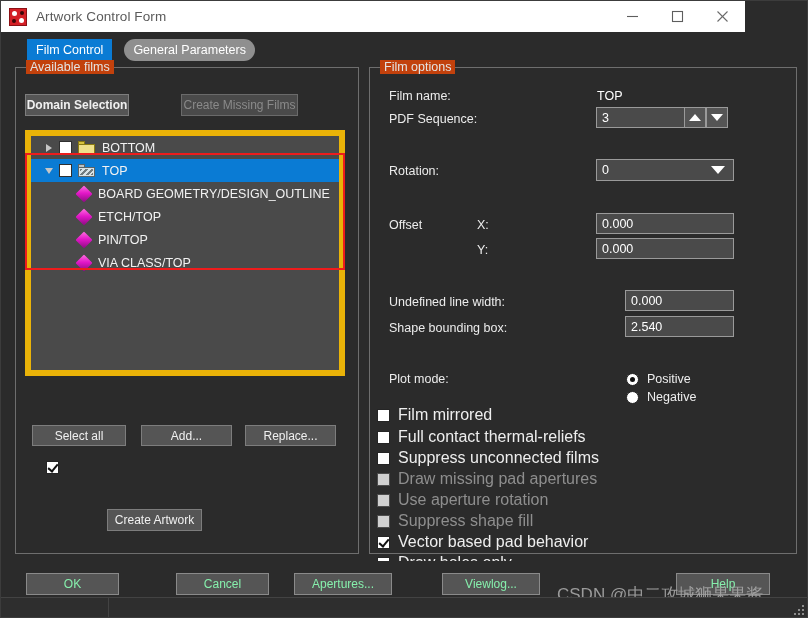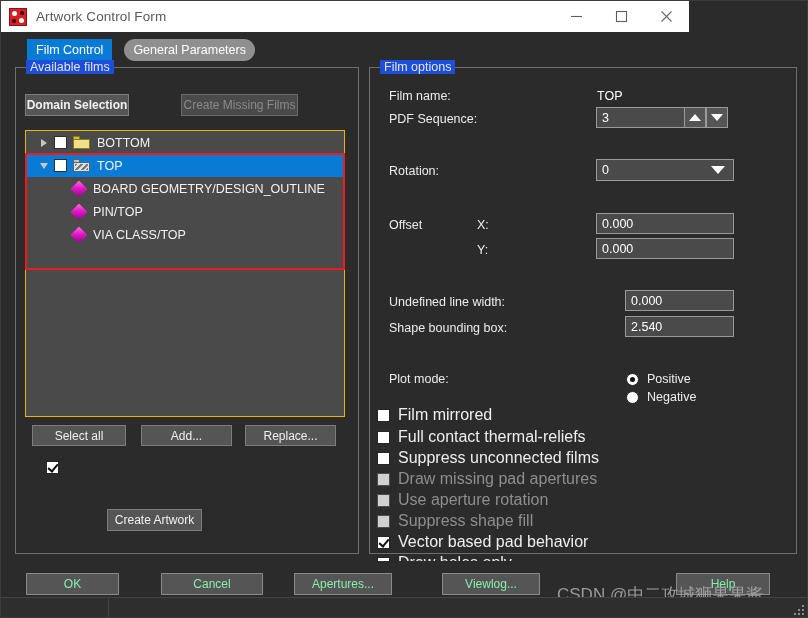--- a/index.html
+++ b/index.html
@@ -18,21 +18,21 @@
     background: #2b2b2b;
     overflow: hidden;
     box-sizing: border-box;
     border: 1px solid #3c3c3c;
   }
 
   
   .titlebar {
     position: absolute;
     left: 0; top: 0;
-    width: 688px;
+    width: 744px;
     height: 31px;
     background: #ffffff;
     display: flex;
     align-items: center;
     box-sizing: border-box;
   }
   .app-icon {
     width: 18px; height: 18px;
     margin-left: 8px;
     background: #d42026;
@@ -95,21 +95,21 @@
   
   .group {
     position: absolute;
     border: 1px solid #6e6e6e;
     box-sizing: border-box;
   }
   .group > .legend {
     position: absolute;
     top: -8px;
     left: 10px;
-    background: #1d4ed8;
+    background: #c2410c;
     padding: 0 4px;
     color: #e3e3e3;
     font-size: 12.5px;
     white-space: nowrap;
   }
 
   #grp-films { left: 14px; top: 66px; width: 344px; height: 487px; }
   #grp-options { left: 368px; top: 66px; width: 428px; height: 487px; }
 
   
@@ -129,23 +129,23 @@
     color: #8a8a8a;
     border-color: #6a6a6a;
     background: #4a4a4a;
   }
   .btn.bold { font-weight: bold; font-size: 12px; }
 
   
   .tree {
     position: absolute;
     left: 24px; top: 129px;
-    width: 320px; height: 287px;
+    width: 320px; height: 246px;
     background: #4a4a4a;
-    border: 1px solid #eab308;
+    border: 6px solid #eab308;
     box-sizing: border-box;
     overflow: hidden;
   }
   .tree-row {
     height: 23px;
     display: flex;
     align-items: center;
     box-sizing: border-box;
     position: relative;
   }
@@ -487,20 +487,24 @@
           <span class="fbody"></span>
         </span>
       <span class="label">TOP</span>
     </div>
 
     <div class="tree-row" style="padding-left:47px;">
       <span class="diamond"></span>
       <span class="label">BOARD GEOMETRY/DESIGN_OUTLINE</span>
     </div>
 
+    <div class="tree-row" style="padding-left:47px;">
+      <span class="diamond"></span>
+      <span class="label">ETCH/TOP</span>
+    </div>
 
     <div class="tree-row" style="padding-left:47px;">
       <span class="diamond"></span>
       <span class="label">PIN/TOP</span>
     </div>
 
     <div class="tree-row" style="padding-left:47px;">
       <span class="diamond"></span>
       <span class="label">VIA CLASS/TOP</span>
     </div>
@@ -594,21 +598,21 @@
     <span class="chk checked"></span>
     <span class="clabel">Vector based pad behavior</span>
   </div>
   <div class="chk-row" style="left:376px; top:554px;">
     <span class="chk"></span>
     <span class="clabel">Draw holes only</span>
   </div>
 
   <div class="actionbar"></div>
   <div class="abtn" style="left:25px; width:93px;">OK</div>
-  <div class="abtn" style="left:160px; width:102px;">Cancel</div>
+  <div class="abtn" style="left:175px; width:93px;">Cancel</div>
   <div class="abtn" style="left:293px; width:98px;">Apertures...</div>
   <div class="abtn" style="left:441px; width:98px;">Viewlog...</div>
   <div class="abtn" style="left:675px; width:94px;">Help</div>
 
   <div class="watermark">CSDN @中二攻城狮果果酱</div>
 
   <div class="statusbar">
     <div class="status-cell" style="left:0; width:108px;"></div>
     <div class="status-cell" style="left:108px; width:672px; border-right:none;"></div>
     <div class="grip">

